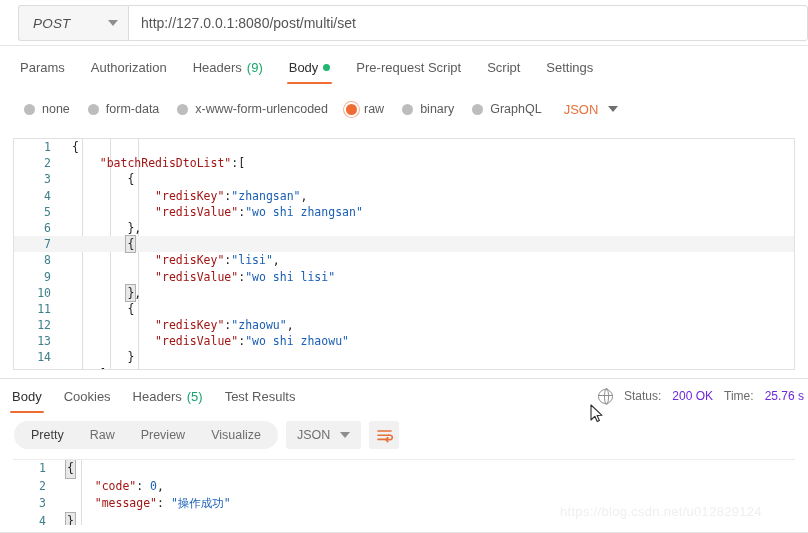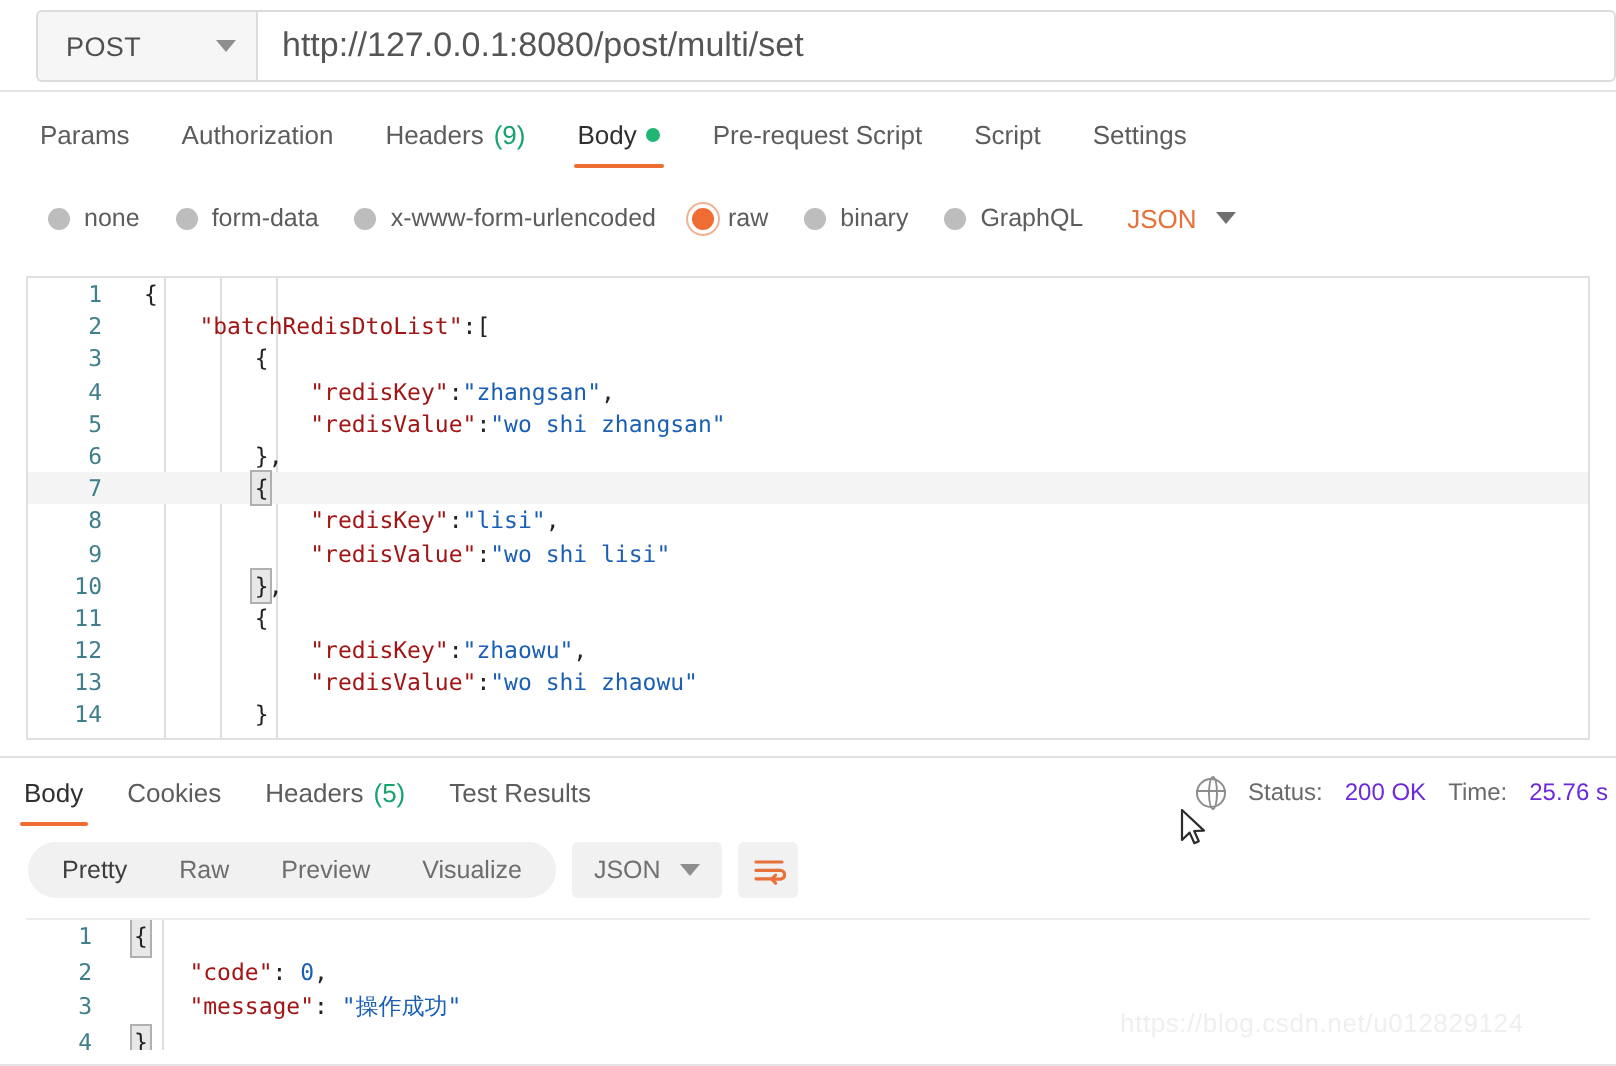--- a/index.html
+++ b/index.html
@@ -26,34 +26,34 @@
     width: 110px; height: 36px;
     background: #f6f6f6;
     border: 1px solid #dcdcdc;
     border-right: none;
     border-radius: 3px 0 0 3px;
     display: flex; align-items: center;
     padding: 0 10px 0 14px;
     justify-content: space-between;
     cursor: pointer;
   }
-  .method-label { font-size: 13.5px; color: #4f4f4f; letter-spacing:.2px; }
+  .method-label { font-size: 13.5px; color: #4f4f4f; letter-spacing:.2px;font-style:italic; }
   .caret-dn {
     width: 0; height: 0;
     border-left: 5px solid transparent;
     border-right: 5px solid transparent;
     border-top: 6px solid #8e8e8e;
   }
   .url-input {
     flex: 1; height: 36px;
     background: #fff;
     border: 1px solid #dcdcdc;
     border-radius: 0 3px 3px 0;
     padding: 0 12px;
-    font-size: 17px; color: #555;
+    font-size: 14px; color: #555;
     font-family: "Liberation Sans", sans-serif;
     outline: none;
   }
 
   
   .req-tabs {
     position: absolute; left: 0; top: 46px; width: 808px; height: 42px;
     display: flex; align-items: center;
     padding-left: 20px; gap: 26px;
   }

